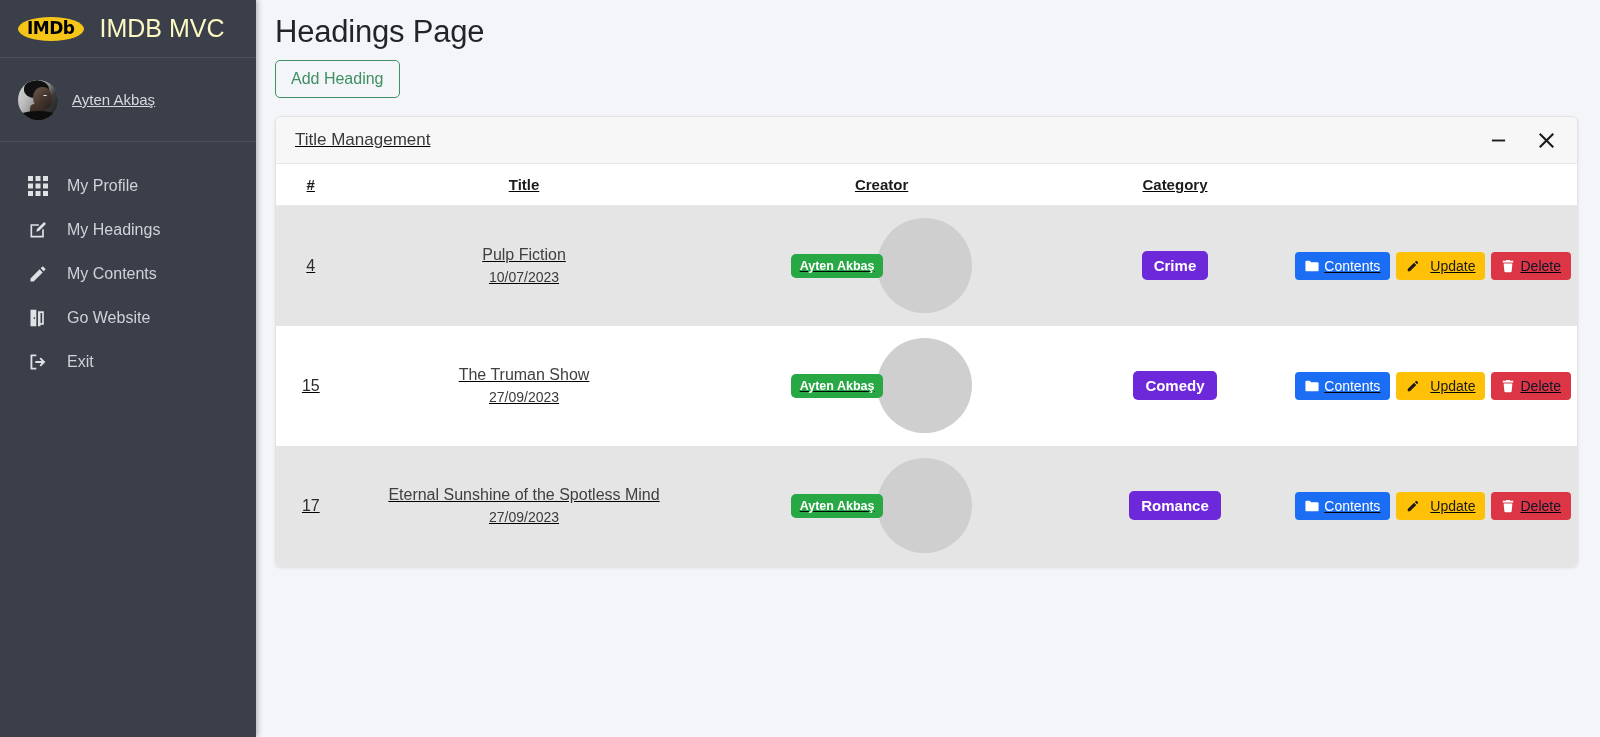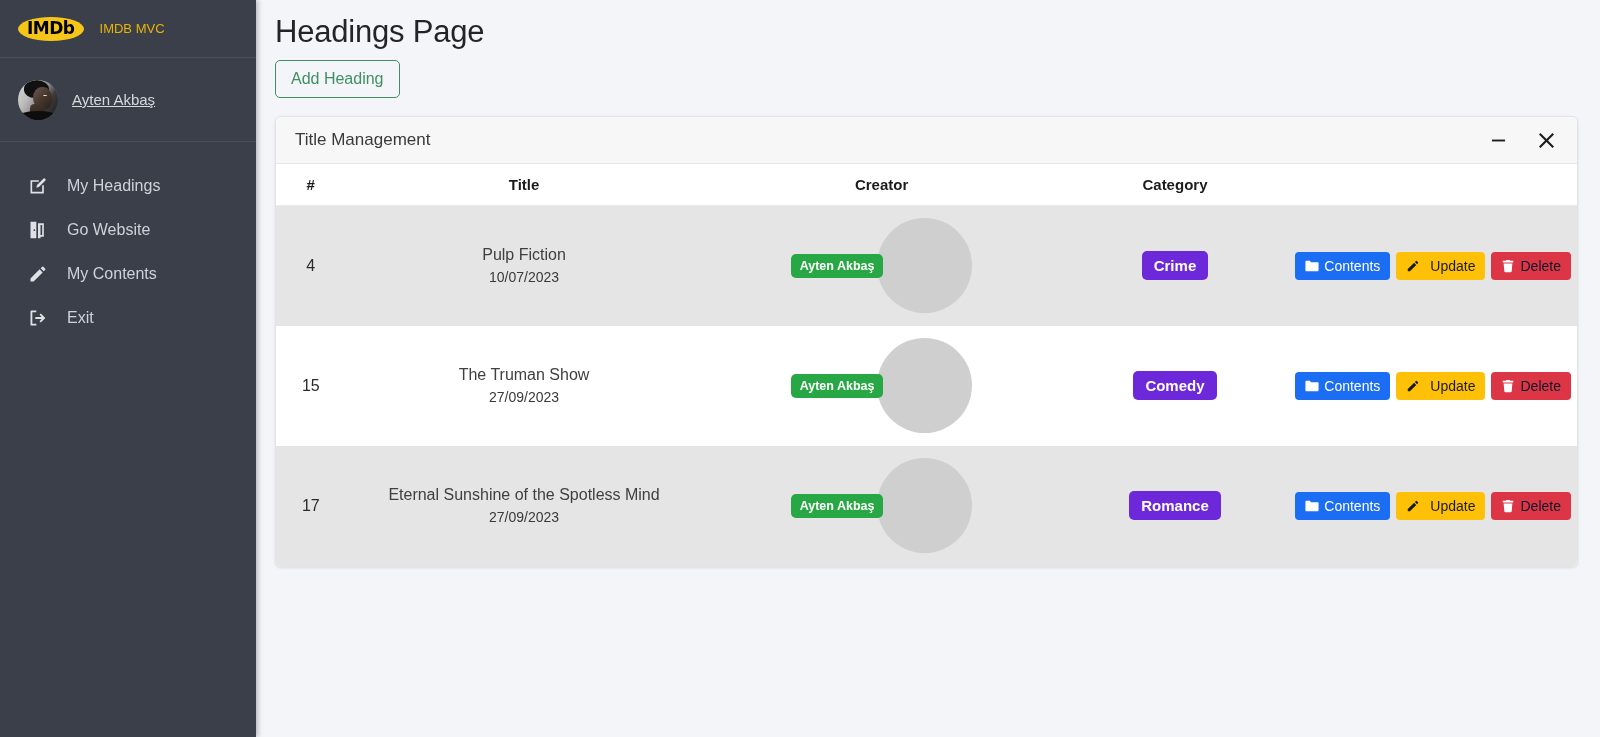--- a/index.html
+++ b/index.html
@@ -24,21 +24,21 @@
     padding: 0 18px; gap: 16px;
     border-bottom: 1px solid #4a4f59;
   }
   .imdb-logo {
     background: #f5c518; color: #000;
     font-family: "DejaVu Sans", sans-serif;
     font-weight: bold; font-size: 17px; letter-spacing: -0.5px;
     padding: 3px 9px 4px; border-radius: 50% / 50%;
     line-height: 1; display:inline-block;
   }
-  .brand-title { color: #eab308; font-size: 13px; font-weight: 400; }
+  .brand-title { color: #fef9c3; font-size: 25px; font-weight: 400; }
 
   .profile {
     display: flex; align-items: center; gap: 14px;
     padding: 18px; height: 84px;
     border-bottom: 1px solid #4a4f59;
   }
   .avatar-sm {
     width: 40px; height: 40px; border-radius: 50%;
     overflow: hidden; flex-shrink: 0; background: #6e7480;
   }
@@ -79,20 +79,21 @@
 
   
   .card {
     margin-top: 18px;
     background: #fff;
     border: 1px solid #e3e3e3;
     border-radius: 6px;
     box-shadow: 0 1px 3px rgba(0,0,0,.10);
     overflow: hidden;
     width: 1303px;
+    text-decoration: underline;
   }
   .card-header {
     display: flex; align-items: center; justify-content: space-between;
     background: #f7f7f7; border-bottom: 1px solid #e7e7e7;
     padding: 13px 22px 13px 19px; height: 47px;
   }
   .card-title { font-size: 17px; color: #3a3a3a; font-weight: 400; }
   .card-tools { display: flex; align-items: center; gap: 30px; }
   .tool-btn {
     background: none; border: none; cursor: pointer;
@@ -196,48 +197,64 @@
             <div class="neck"></div>
             <div class="shoulder"></div>
             <div class="eye"></div>
           </div>
       </div>
       <span class="profile-name">Ayten Akbaş</span>
     </div>
 
     <nav class="nav">
 
+      <a class="nav-item">
+        <span class="nav-icon">
+          <svg viewBox="0 0 16 16">
+              <rect x="0" y="0" width="4" height="4"></rect>
+              <rect x="6" y="0" width="4" height="4"></rect>
+              <rect x="12" y="0" width="4" height="4"></rect>
+              <rect x="0" y="6" width="4" height="4"></rect>
+              <rect x="6" y="6" width="4" height="4"></rect>
+              <rect x="12" y="6" width="4" height="4"></rect>
+              <rect x="0" y="12" width="4" height="4"></rect>
+              <rect x="6" y="12" width="4" height="4"></rect>
+              <rect x="12" y="12" width="4" height="4"></rect>
+            </svg>
+        </span>
+        <span>My Profile</span>
+      </a>
 
       <a class="nav-item">
         <span class="nav-icon">
           <svg viewBox="0 0 24 24">
               <path d="M3 5h10v2H5v12h12v-8h2v10H3V5z"></path>
               <path d="M20.7 3.3a1.6 1.6 0 0 0-2.3 0l-7.6 7.6-.8 3.1 3.1-.8 7.6-7.6a1.6 1.6 0 0 0 0-2.3z"></path>
             </svg>
         </span>
         <span>My Headings</span>
       </a>
 
       <a class="nav-item">
         <span class="nav-icon">
           <svg viewBox="0 0 24 24">
+              <path d="M3 17.3V21h3.7L17.6 10.1l-3.7-3.7L3 17.3zM20.7 7a1 1 0 0 0 0-1.4l-2.3-2.3a1 1 0 0 0-1.4 0l-1.8 1.8 3.7 3.7L20.7 7z"></path>
+            </svg>
+        </span>
+        <span>My Contents</span>
+      </a>
+
+      <a class="nav-item">
+        <span class="nav-icon">
+          <svg viewBox="0 0 24 24">
               <path d="M3 2v20h7V2H3zm4.6 11.2a1.1 1.1 0 1 1 0-2.2 1.1 1.1 0 0 1 0 2.2z"></path>
               <path d="M12 4v18h3v-2h4V4h-7zm5 14h-2V6h2v12z"></path>
             </svg>
         </span>
         <span>Go Website</span>
-      </a>
-
-      <a class="nav-item">
-        <span class="nav-icon">
-          <svg viewBox="0 0 24 24">
-              <path d="M3 17.3V21h3.7L17.6 10.1l-3.7-3.7L3 17.3zM20.7 7a1 1 0 0 0 0-1.4l-2.3-2.3a1 1 0 0 0-1.4 0l-1.8 1.8 3.7 3.7L20.7 7z"></path>
-            </svg>
-        </span>
-        <span>My Contents</span>
       </a>
 
       <a class="nav-item">
         <span class="nav-icon">
           <svg viewBox="0 0 24 24">
               <path d="M10 3H4a1 1 0 0 0-1 1v16a1 1 0 0 0 1 1h6v-2.2H5.2V5.2H10V3z"></path>
               <path d="M15.4 6.6 13.8 8.2l2.6 2.6H8.8v2.4h7.6l-2.6 2.6 1.6 1.6 5.4-5.4-5.4-5.4z"></path>
             </svg>
         </span>
         <span>Exit</span>

